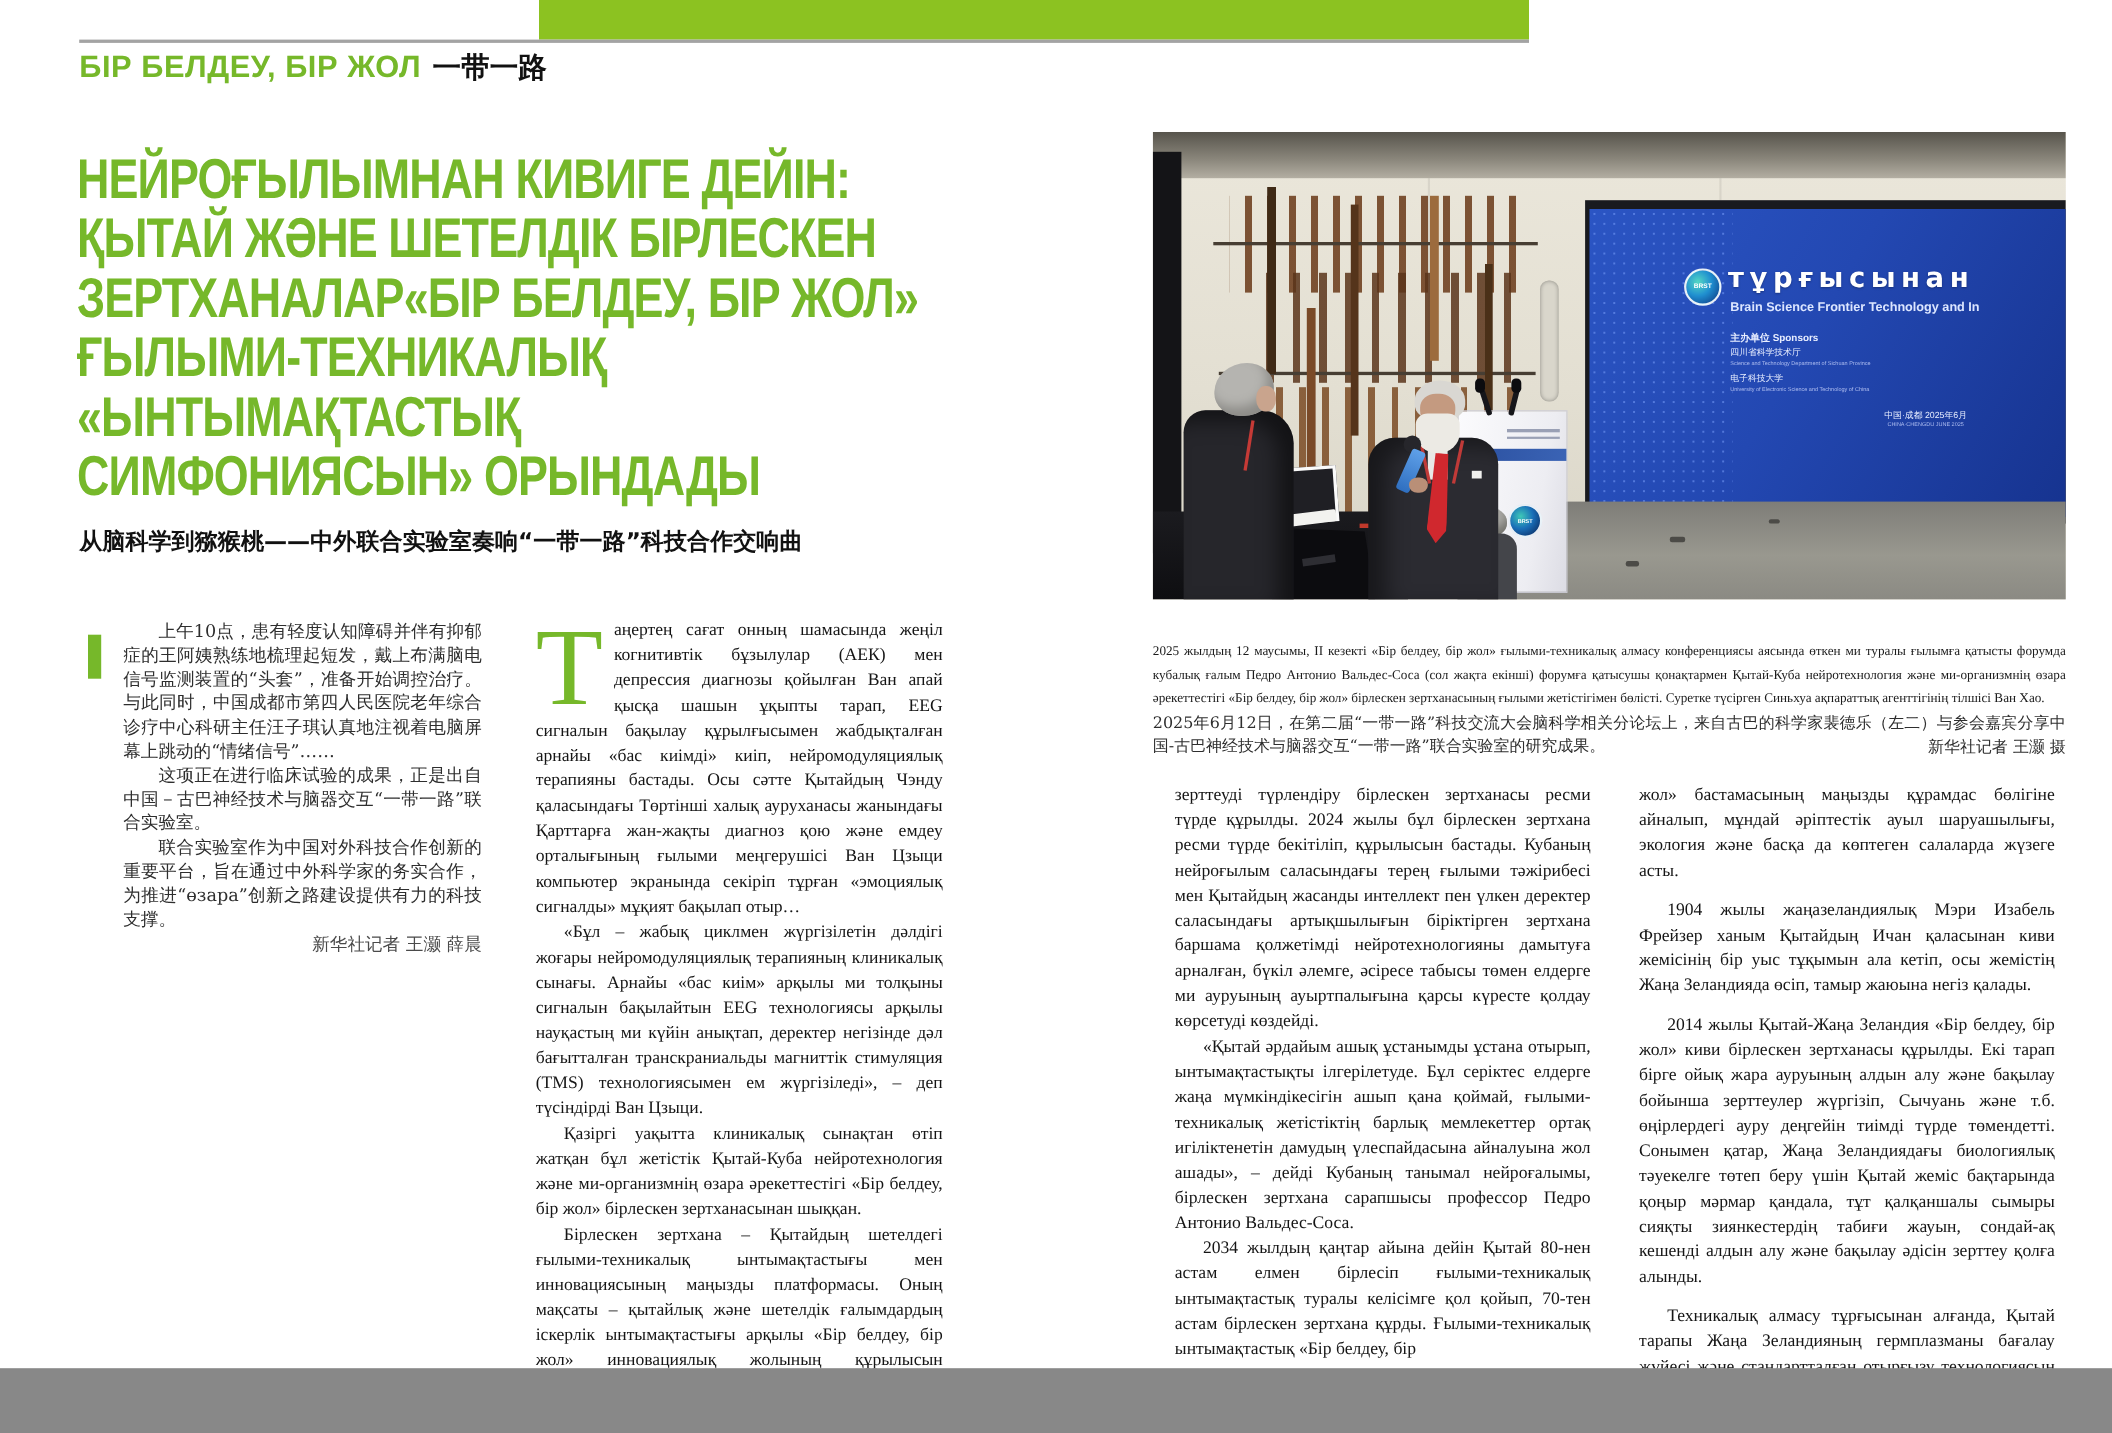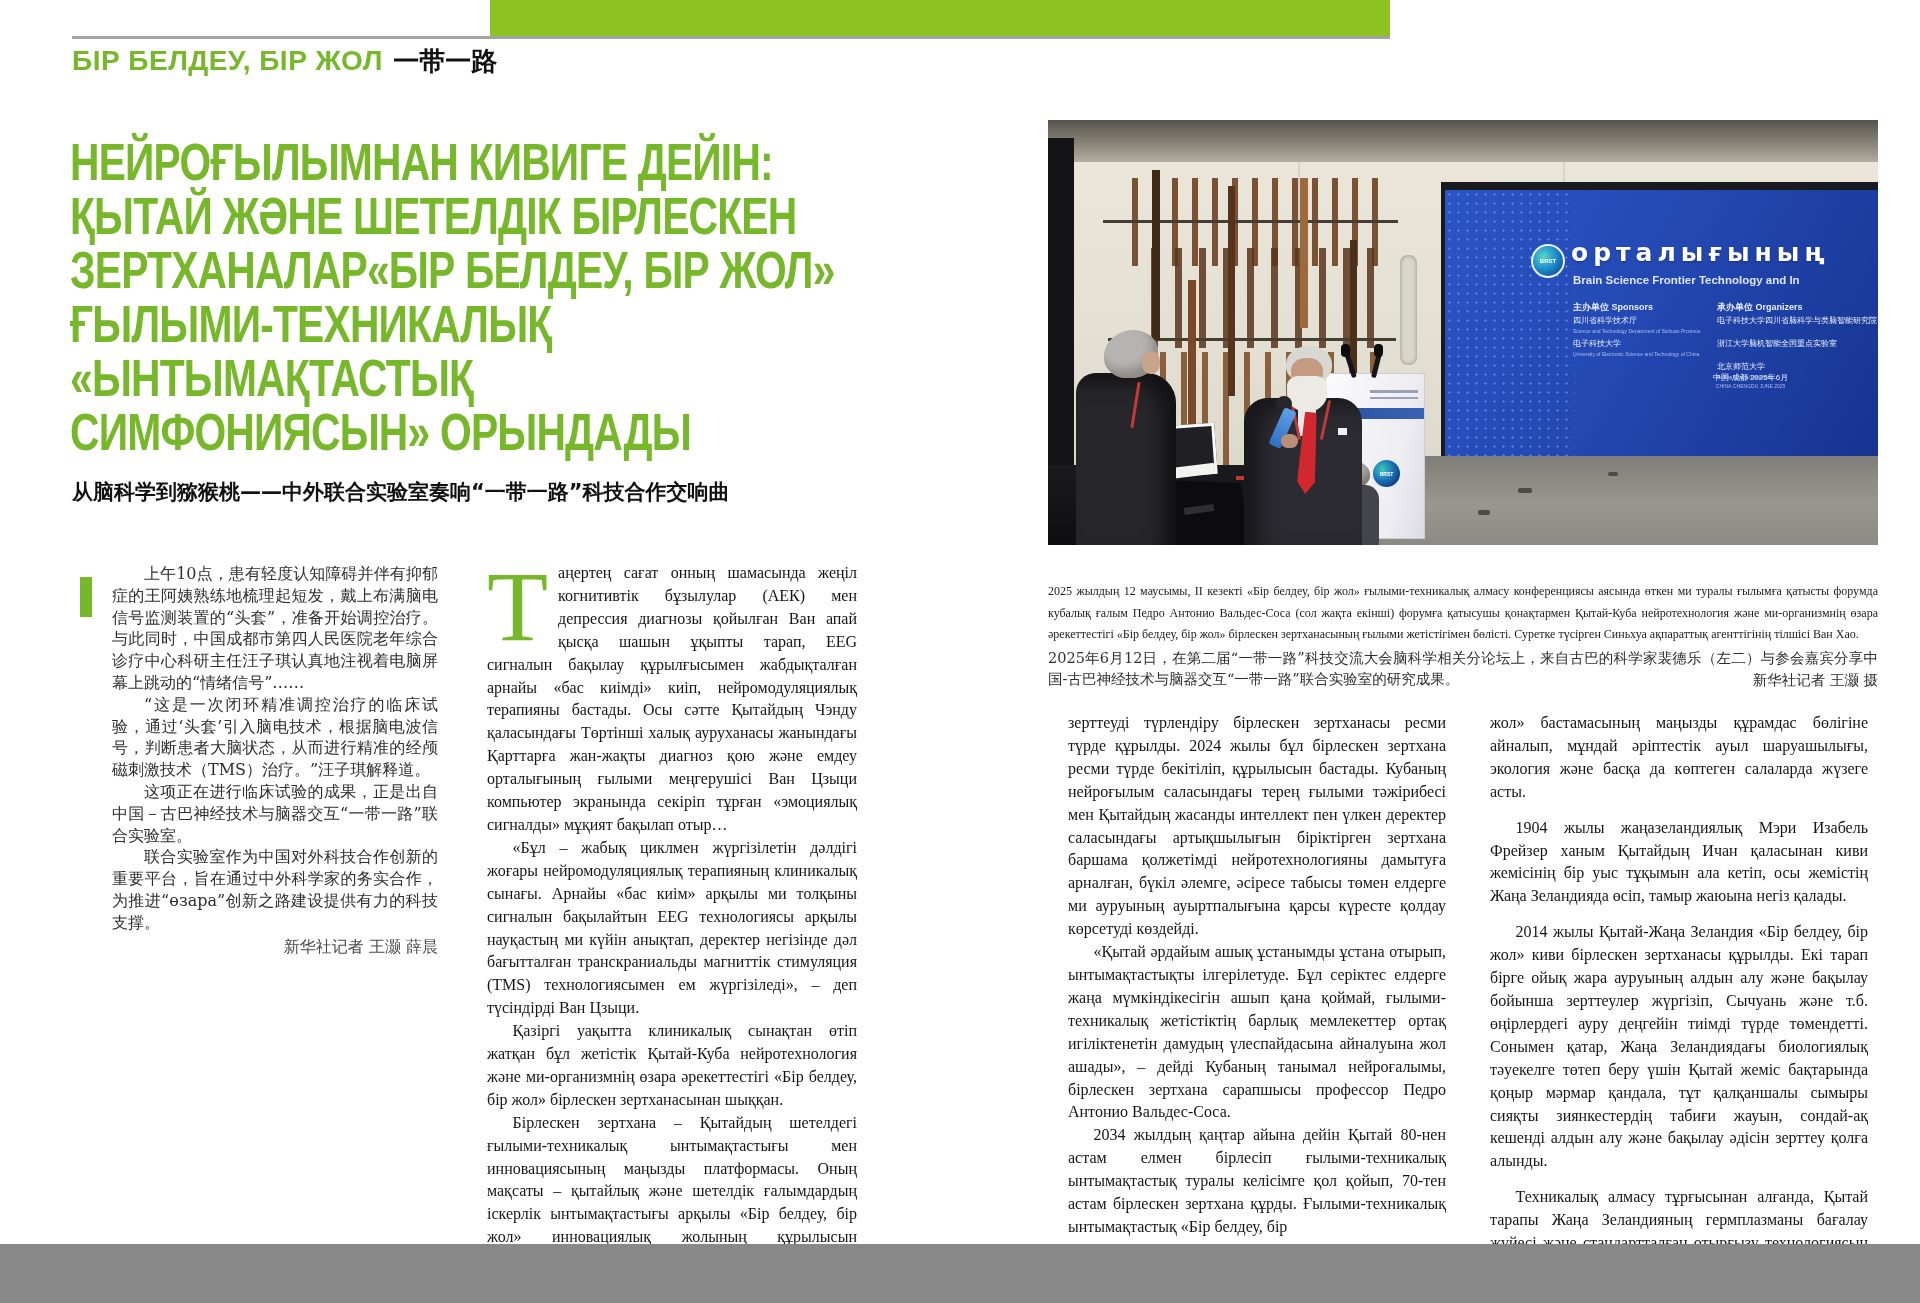--- a/index.html
+++ b/index.html
@@ -153,21 +153,20 @@
     <span>ЗЕРТХАНАЛАР«БІР БЕЛДЕУ, БІР ЖОЛ»</span>
     <span>ҒЫЛЫМИ-ТЕХНИКАЛЫҚ</span>
     <span>«ЫНТЫМАҚТАСТЫҚ</span>
     <span>СИМФОНИЯСЫН» ОРЫНДАДЫ</span>
   </h1>
   <div class="abs subtitle">从脑科学到猕猴桃——中外联合实验室奏响“一带一路”科技合作交响曲</div>
 
   <div class="abs green-marker"></div>
   <div class="abs cn-col">
     <p>上午10点，患有轻度认知障碍并伴有抑郁症的王阿姨熟练地梳理起短发，戴上布满脑电信号监测装置的“头套”，准备开始调控治疗。与此同时，中国成都市第四人民医院老年综合诊疗中心科研主任汪子琪认真地注视着电脑屏幕上跳动的“情绪信号”……</p>
-    <p>“这是一次闭环精准调控治疗的临床试验，通过‘头套’引入脑电技术，根据脑电波信号，判断患者大脑状态，从而进行精准的经颅磁刺激技术（TMS）治疗。”汪子琪解释道。</p>
     <p>这项正在进行临床试验的成果，正是出自中国－古巴神经技术与脑器交互“一带一路”联合实验室。</p>
     <p>联合实验室作为中国对外科技合作创新的重要平台，旨在通过中外科学家的务实合作，为推进“өзара”创新之路建设提供有力的科技支撑。</p>
     <p class="byline">新华社记者 王灏 薛晨</p>
   </div>
 
   <div class="abs kz kz-col">
     <p class="noindent"><span class="dropcap">Т</span><span>аңертең сағат онның шамасында жеңіл когнитивтік бұзылулар (АЕК) мен депрессия диагнозы қойылған Ван апай қысқа шашын ұқыпты тарап, EEG сигналын бақылау құрылғысымен жабдықталған арнайы «бас киімді» киіп, нейромодуляциялық терапияны бастады. Осы сәтте Қытайдың Чэнду қаласындағы Төртінші халық ауруханасы жанындағы Қарттарға жан-жақты диагноз қою және емдеу орталығының ғылыми меңгерушісі Ван Цзыци компьютер экранында секіріп тұрған «эмоциялық сигналды» мұқият бақылап отыр…</span></p>
     <p>«Бұл – жабық циклмен жүргізілетін дәлдігі жоғары нейромодуляциялық терапияның клиникалық сынағы. Арнайы «бас киім» арқылы ми толқыны сигналын бақылайтын EEG технологиясы арқылы науқастың ми күйін анықтап, деректер негізінде дәл бағытталған транскраниальды магниттік стимуляция (TMS) технологиясымен ем жүргізіледі», – деп түсіндірді Ван Цзыци.</p>
     <p>Қазіргі уақытта клиникалық сынақтан өтіп жатқан бұл жетістік Қытай-Куба нейротехнология және ми-организмнің өзара әрекеттестігі «Бір белдеу, бір жол» бірлескен зертханасынан шыққан.</p>
     <p>Бірлескен зертхана – Қытайдың шетелдегі ғылыми-техникалық ынтымақтастығы мен инновациясының маңызды платформасы. Оның мақсаты – қытайлық және шетелдік ғалымдардың іскерлік ынтымақтастығы арқылы «Бір белдеу, бір жол» инновациялық жолының құрылысын ынталандыру үшін күшті ғылыми-технологиялық қолдау көрсету.</p>
@@ -190,37 +189,28 @@
     <div class="abs stick" style="left:302px;top:120px;width:7px;height:200px;background:#4a3018;"></div>
     <div class="abs stick" style="left:140px;top:160px;width:8px;height:180px;background:#7a4a28;"></div>
 
     <div class="abs wall-speaker"></div>
     <div class="abs left-column"></div>
 
     <div class="abs screen-bezel"></div>
     <div class="abs screen">
       <div class="abs screen-dots"></div>
       <div class="abs brst" style="left:86px;top:54px;width:30px;height:30px;font-size:6px;">BRST</div>
-      <div class="abs scr-title">орталығының</div>
+      <div class="abs scr-title">тұрғысынан</div>
       <div class="abs scr-en">Brain Science Frontier Technology and In</div>
       <div class="abs scr-block" style="left:128px;top:112px;">
         <span class="lbl">主办单位 Sponsors</span>
         <span>四川省科学技术厅</span>
         <span class="sub">Science and Technology Department of Sichuan Province</span>
         <span>电子科技大学</span>
         <span class="sub">University of Electronic Science and Technology of China</span>
-      </div>
-      <div class="abs scr-block" style="left:272px;top:112px;">
-        <span class="lbl">承办单位 Organizers</span>
-        <span>电子科技大学四川省脑科学与类脑智能研究院</span>
-        <span class="sub">&nbsp;</span>
-        <span>浙江大学脑机智能全国重点实验室</span>
-        <span class="sub">&nbsp;</span>
-        <span>北京师范大学</span>
-        <span class="sub">Beijing Normal University</span>
       </div>
       <div class="abs scr-venue" style="left:268px;top:182px;">
         <span>中国·成都  2025年6月</span>
         <span class="sub">CHINA·CHENGDU  JUNE 2025</span>
       </div>
     </div>
 
     <div class="abs floor"></div>
     <div class="abs speck" style="left:470px;top:368px;width:14px;height:5px;"></div>
     <div class="abs speck" style="left:560px;top:352px;width:10px;height:4px;"></div>

